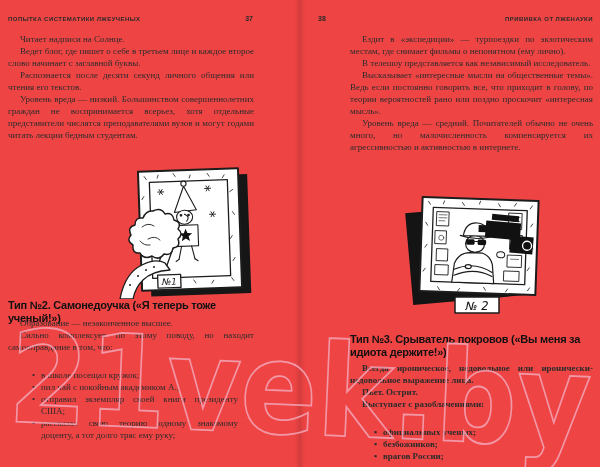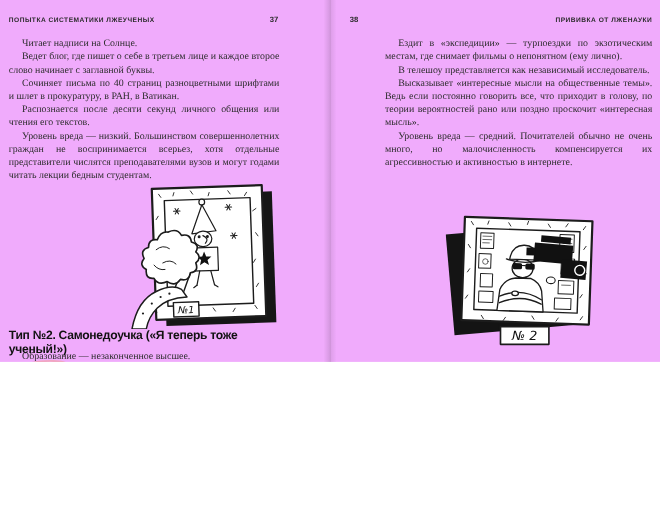--- a/index.html
+++ b/index.html
@@ -1,18 +1,18 @@
 <!DOCTYPE html>
 <html><head>
 <meta charset="utf-8">
 <style>
   html,body { margin:0; padding:0; background:#ffffff; }
   .spread {
-    position:relative; width:600px; height:329px;
-    background:#f0abfc; overflow:hidden;
+    position:relative; width:600px; height:467px;
+    background:#ef4444; overflow:hidden;
     font-family:"Liberation Serif", serif; color:#2c2c2c;
   }
   
   .spine {
     position:absolute; left:294px; top:0; width:12px; height:467px;
     background:linear-gradient(to right, rgba(0,0,0,0) 0%, rgba(0,0,0,0.10) 46%, rgba(0,0,0,0.22) 50%, rgba(0,0,0,0.08) 56%, rgba(0,0,0,0) 100%);
   }
   .page { position:absolute; top:0; height:467px; }
   .page-left  { left:0; width:299px; }
   .page-right { left:301px; width:299px; }
@@ -49,21 +49,20 @@
   <div class="page page-left">
 
     <div class="runhead-row" style="top:15px; left:8px; width:245px;">
       <span>ПОПЫТКА СИСТЕМАТИКИ ЛЖЕУЧЕНЫХ</span>
       <span class="folio">37</span>
     </div>
 
     <div class="bodyblock" style="top:33px; left:8px; width:246px;">
       <p>Читает надписи на Солнце.</p>
       <p>Ведет блог, где пишет о себе в третьем лице и каждое второе слово начинает с заглавной буквы.</p>
-      <p>Сочиняет письма по 40 страниц разноцветными шрифтами и шлет в прокуратуру, в РАН, в Ватикан.</p>
       <p>Распознается после десяти секунд личного общения или чтения его текстов.</p>
       <p>Уровень вреда — низкий. Большинством совершеннолетних граждан не воспринимается всерьез, хотя отдельные представители числятся преподавателями вузов и могут годами читать лекции бедным студентам.</p>
     </div>
 
     <div class="illo" style="left:112px; top:167px;">
       <svg width="150" height="132" viewBox="0 0 150 132" stroke-linecap="round" stroke-linejoin="round">
 
         <rect x="28" y="3" width="100" height="119" fill="#161616" transform="rotate(-2 78 62) translate(9,6)"></rect>
         <g transform="rotate(-2 78 62)" fill="#ffffff" stroke="#1c1c1c">
           <rect x="28" y="3" width="100" height="119" stroke-width="2"></rect>

